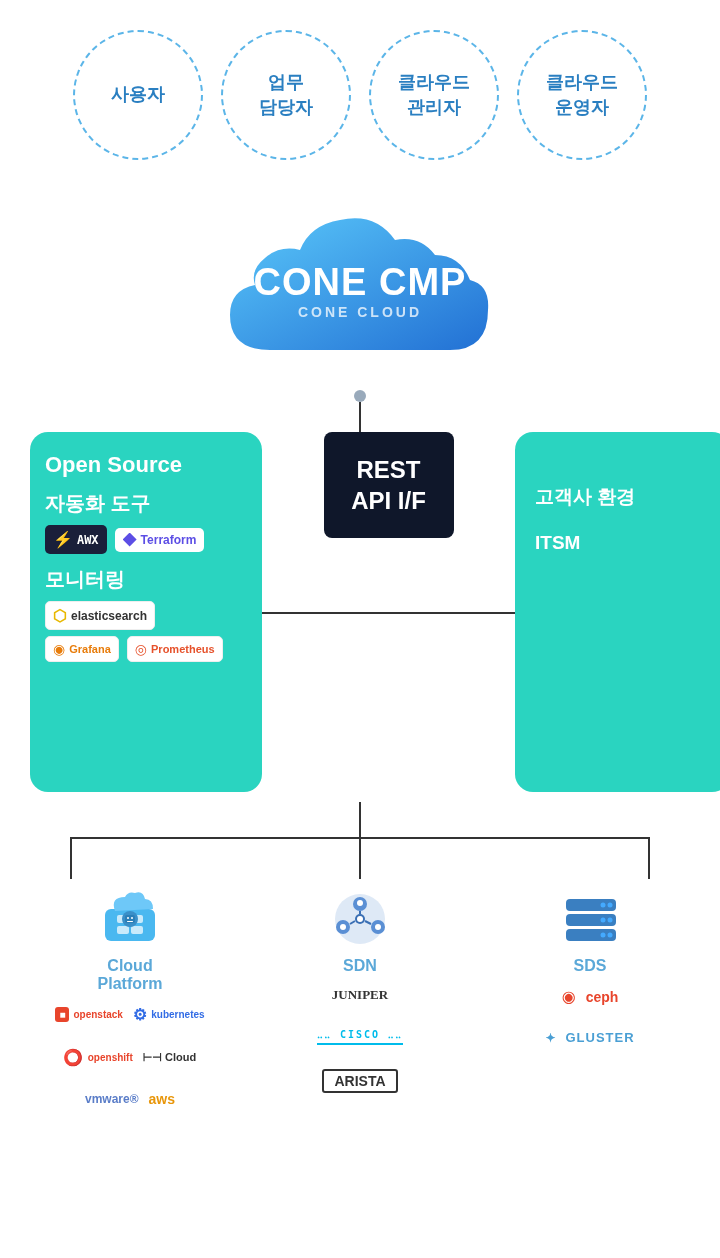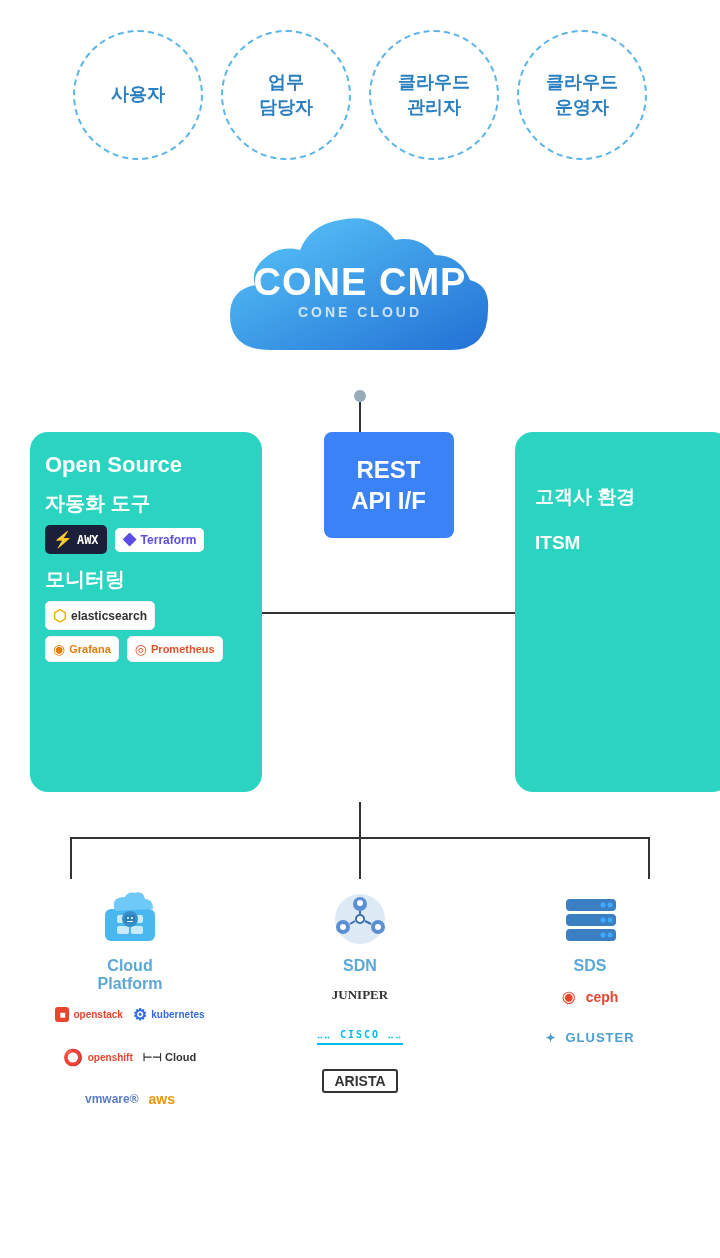--- a/index.html
+++ b/index.html
@@ -108,21 +108,21 @@
     }
 
     .rest-api-box {
       flex: 1;
       display: flex;
       align-items: center;
       justify-content: center;
     }
 
     .rest-api-inner {
-      background: #3b82f6;
+      background: #0f172a;
       color: #fff;
       font-size: 24px;
       font-weight: 900;
       text-align: center;
       padding: 22px 20px;
       border-radius: 8px;
       line-height: 1.3;
       width: 130px;
     }
 

